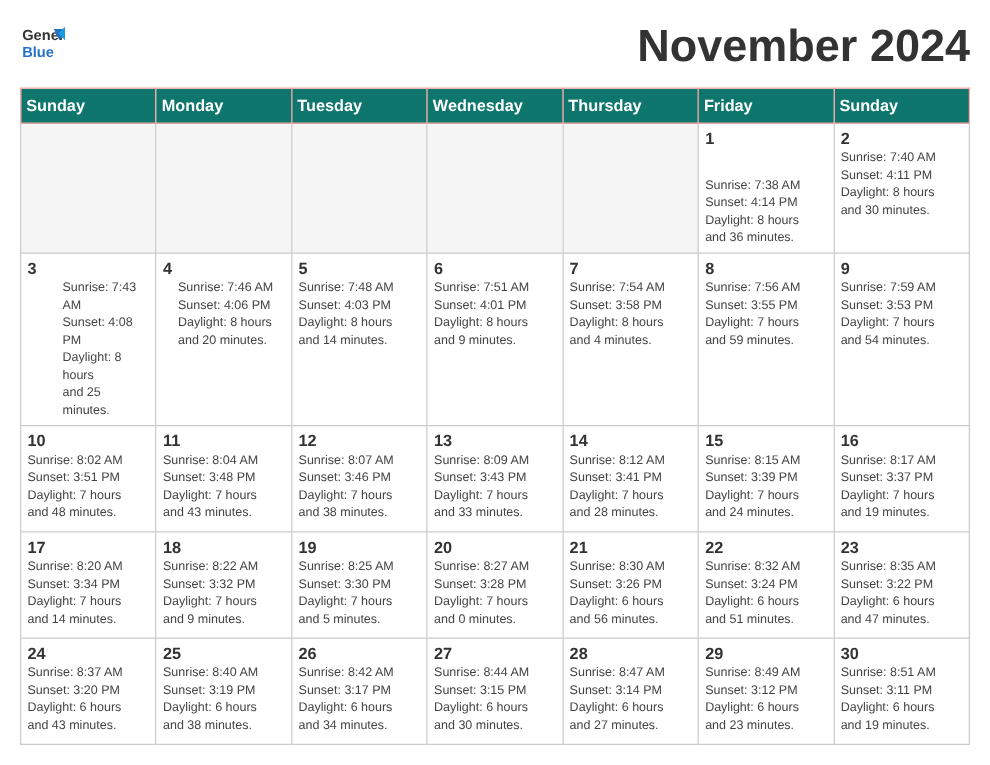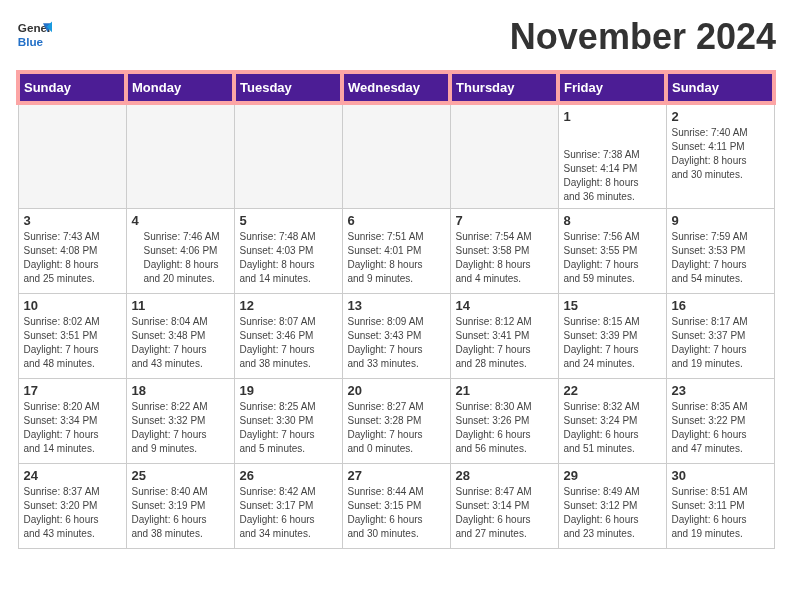--- a/index.html
+++ b/index.html
@@ -37,27 +37,27 @@
     .location-title {
       font-size: 16px;
       color: #555;
     }
     table {
       width: 100%;
       border-collapse: collapse;
       table-layout: fixed;
     }
     th {
-      background: #4c1d95;
+      background: #0f766e;
       color: #fff;
       font-size: 13px;
       font-weight: bold;
       padding: 6px 4px;
       text-align: left;
-      border: 4px solid #fca5a5;
+      border: 1px solid #fca5a5;
     }
     td {
       border: 1px solid #ccc;
       vertical-align: top;
       padding: 4px 5px;
       font-size: 10.5px;
       color: #333;
       background: #fff;
       height: 85px;
     }
@@ -122,21 +122,21 @@
           <div class="day-num">2</div>
           <div class="day-info" style="white-space: pre-line;">Sunrise: 7:40 AM
 Sunset: 4:11 PM
 Daylight: 8 hours
 and 30 minutes.</div>
         </td>
       </tr>
       <tr>
         <td>
           <div class="day-num">3</div>
-          <div class="day-info" style="white-space: pre-line;">Sunrise: 7:43 AM
+          <div class="day-info" style="white-space: pre-line; margin-left: 28px;">Sunrise: 7:43 AM
 Sunset: 4:08 PM
 Daylight: 8 hours
 and 25 minutes.</div>
         </td>
         <td>
           <div class="day-num">4</div>
           <div class="day-info" style="white-space: pre-line; margin-left: 12px;">Sunrise: 7:46 AM
 Sunset: 4:06 PM
 Daylight: 8 hours
 and 20 minutes.</div>

